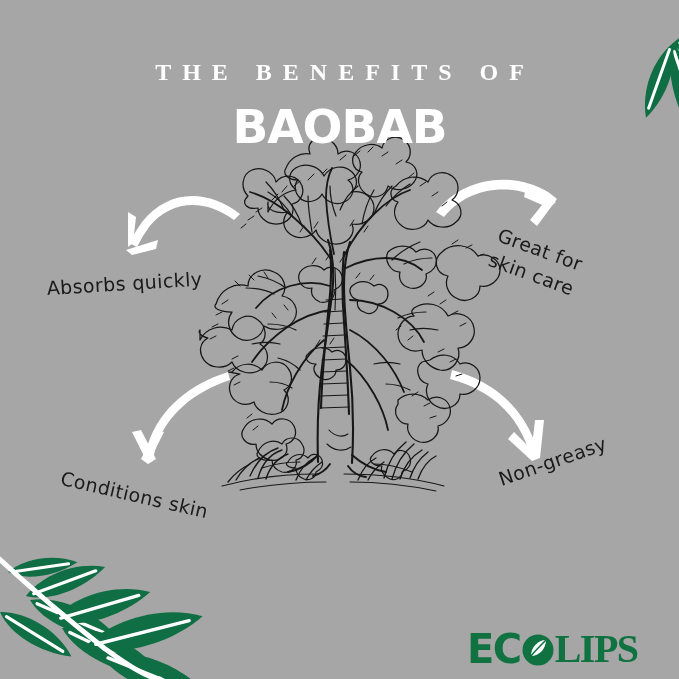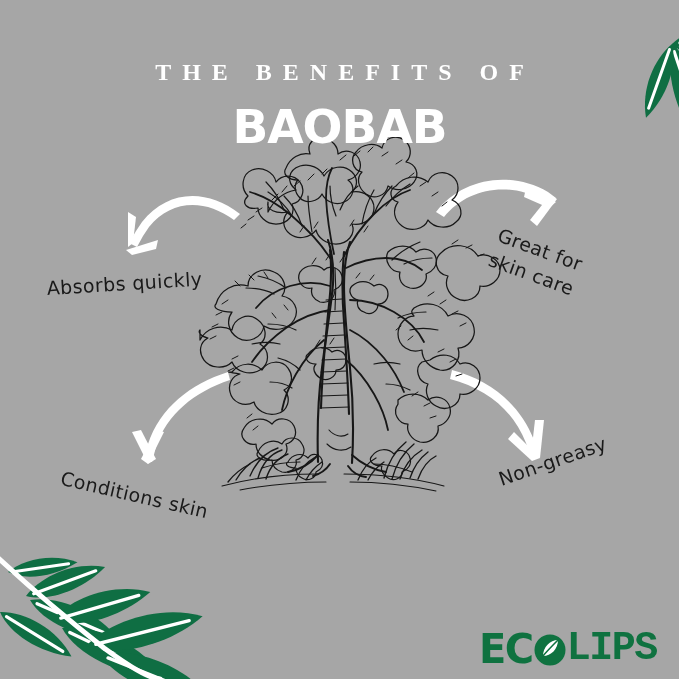--- a/index.html
+++ b/index.html
@@ -91,21 +91,21 @@
   #benefit-nongreasy {
     left: 495px;
     top: 467px;
     transform: rotate(-19deg);
     transform-origin: left top;
   }
 
   
   #logo {
     position: absolute;
-    left: 479px;
+    left: 467px;
     top: 629px;
     z-index: 8;
     display: flex;
     align-items: center;
   }
 
   .tree-layer { z-index: 5; }
   .arrow-layer { z-index: 4; }
   .leaf-layer { z-index: 3; }
 </style>
@@ -388,16 +388,16 @@
 
   <div class="benefit" id="benefit-nongreasy">Non-greasy</div>
 
   <div id="logo">
     <span id="logo-text-before" style="font-family:'DejaVu Sans','Liberation Sans',sans-serif;font-weight:700;font-size:40px;letter-spacing:-1.5px;color:#0f7240;line-height:40px;">EC</span>
     <svg width="36" height="40" viewBox="0 0 36 40" style="margin:0 -1px;">
       <circle cx="18" cy="21" r="15.5" fill="#0f7240"></circle>
       <path d="M11,27 C 11,18 18,11 26,11 C 26,20 19,27 11,27 Z" fill="#ffffff"></path>
       <path d="M11,27 C 15,22 21,16 26,11" stroke="#0f7240" stroke-width="1.6" fill="none" stroke-linecap="round"></path>
     </svg>
-    <span id="logo-text-after" style="font-family:Liberation Mono, monospace;font-weight:700;font-size:40px;letter-spacing:-1.5px;color:#0f7240;line-height:40px;">LIPS</span>
+    <span id="logo-text-after" style="font-family:Liberation Serif, serif;font-weight:700;font-size:40px;letter-spacing:-1.5px;color:#0f7240;line-height:40px;">LIPS</span>
   </div>
 
 </div>
 
 </body></html>

